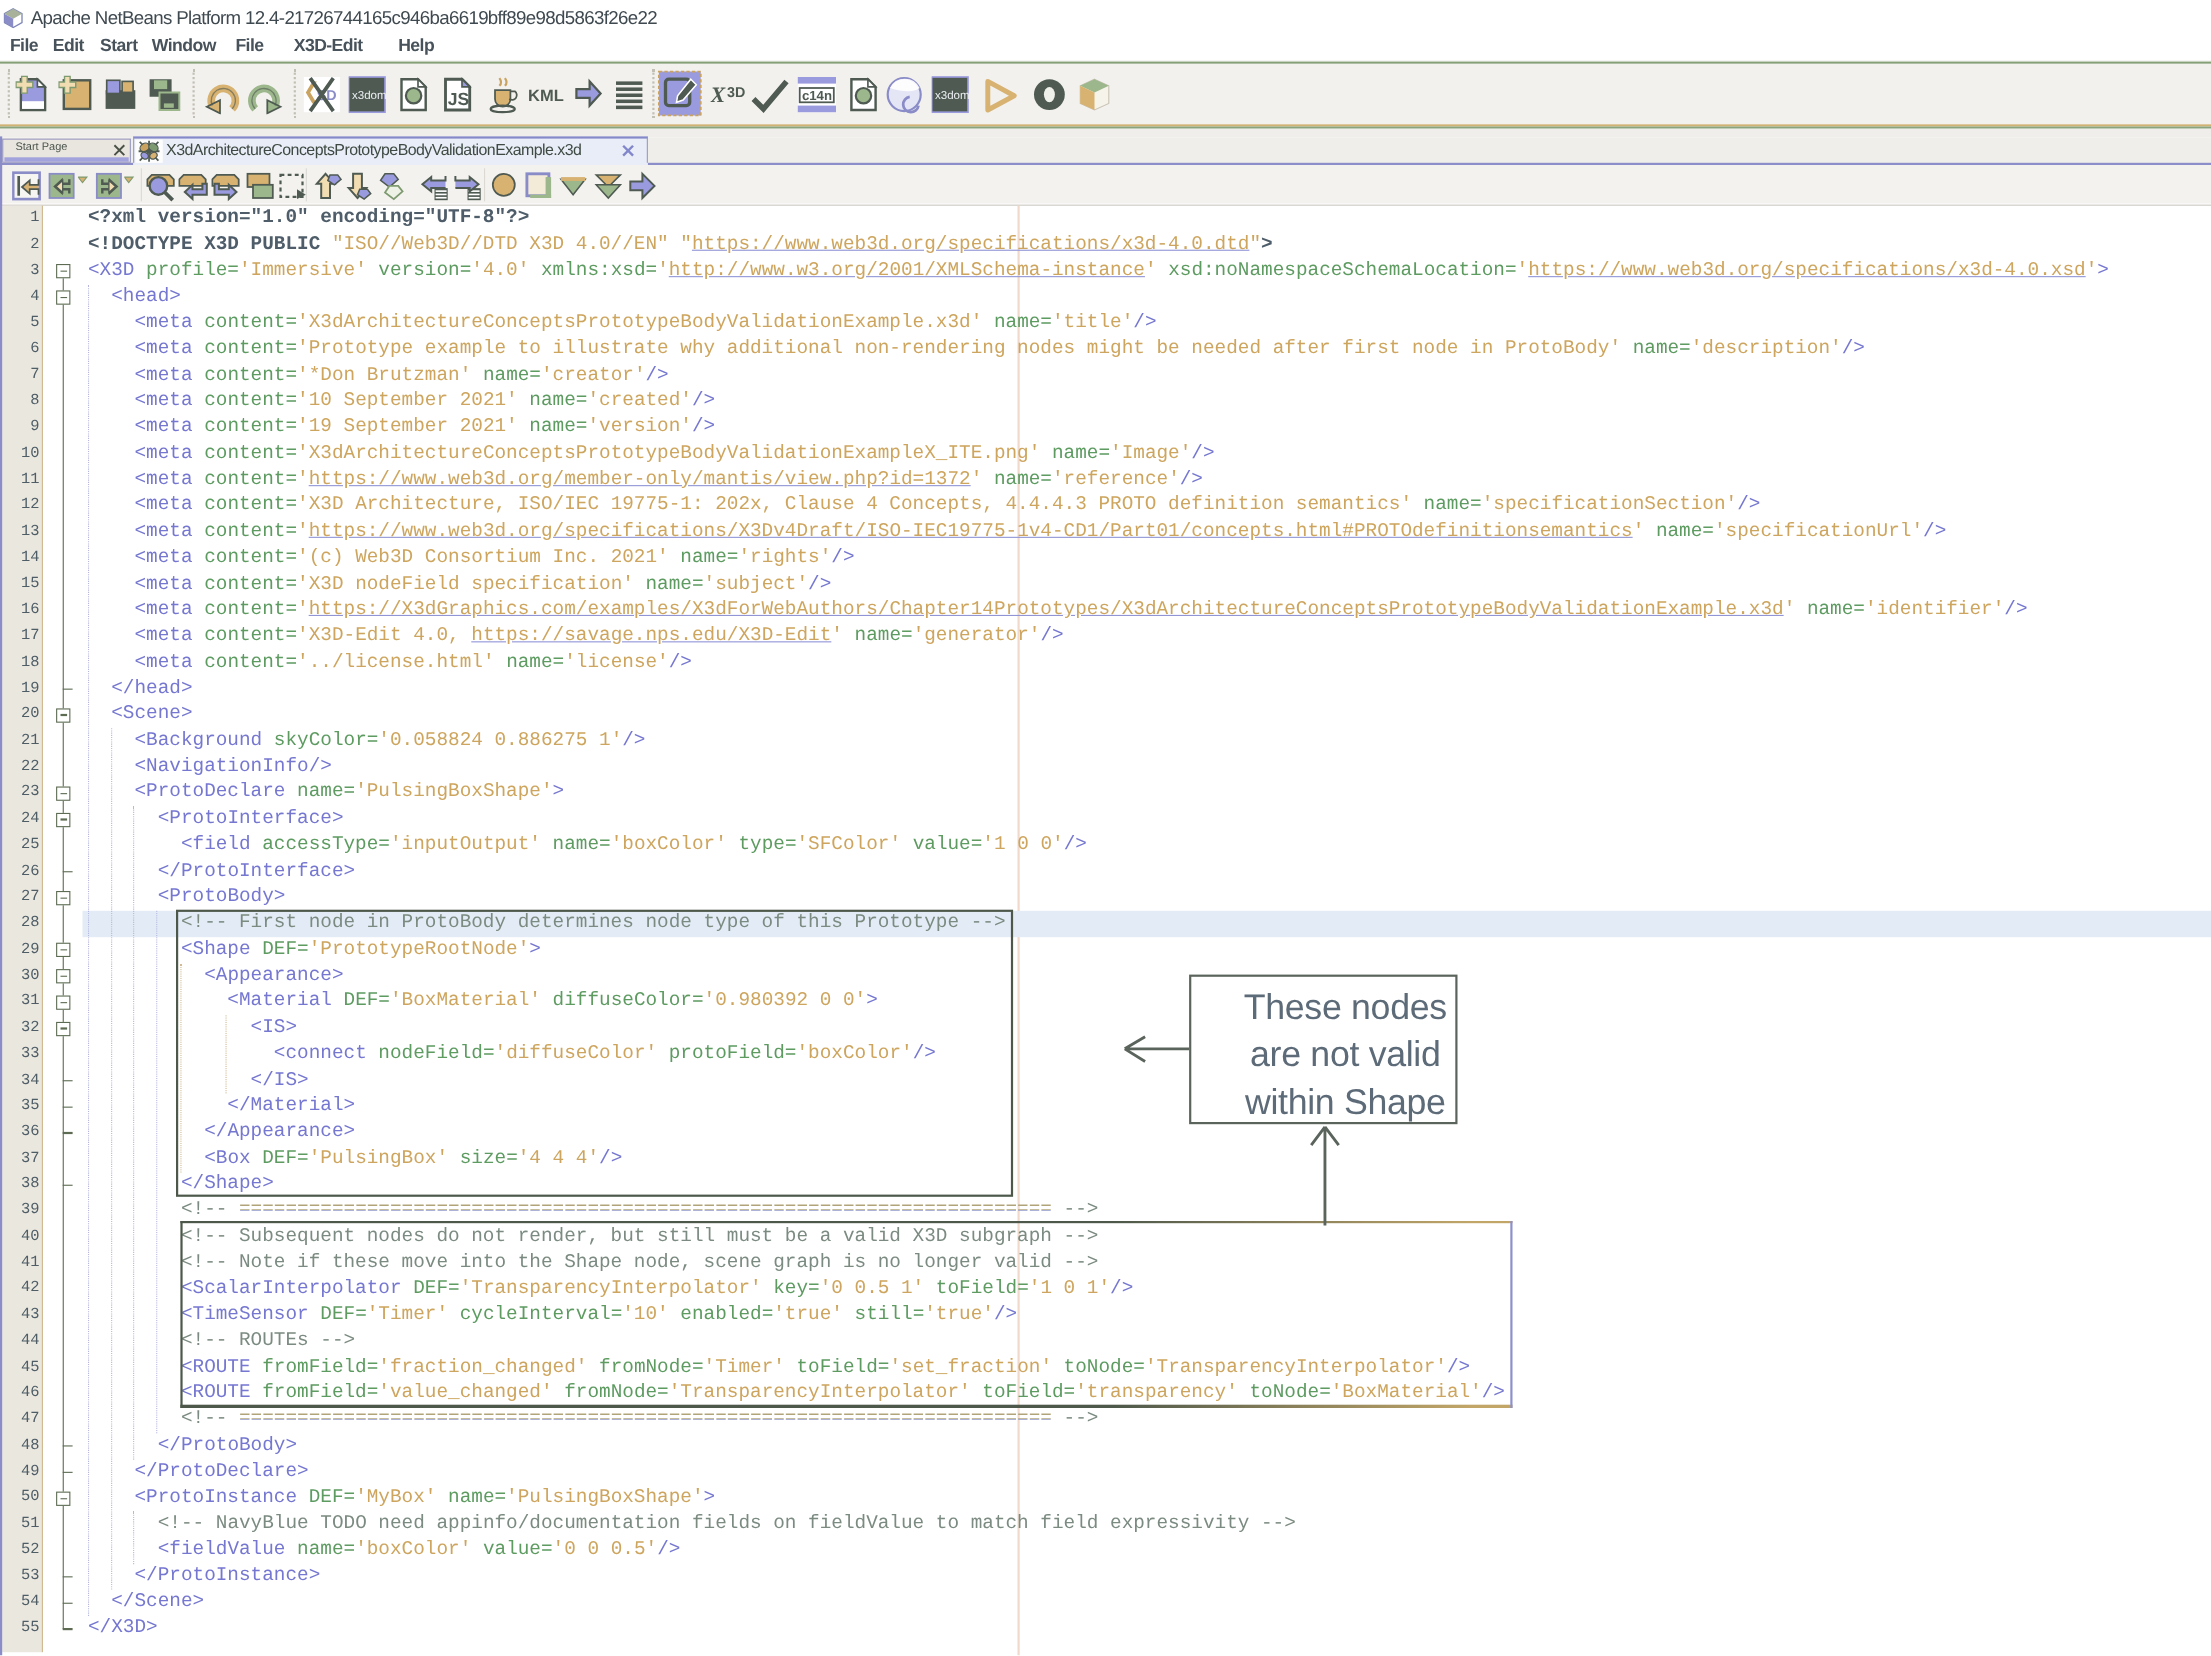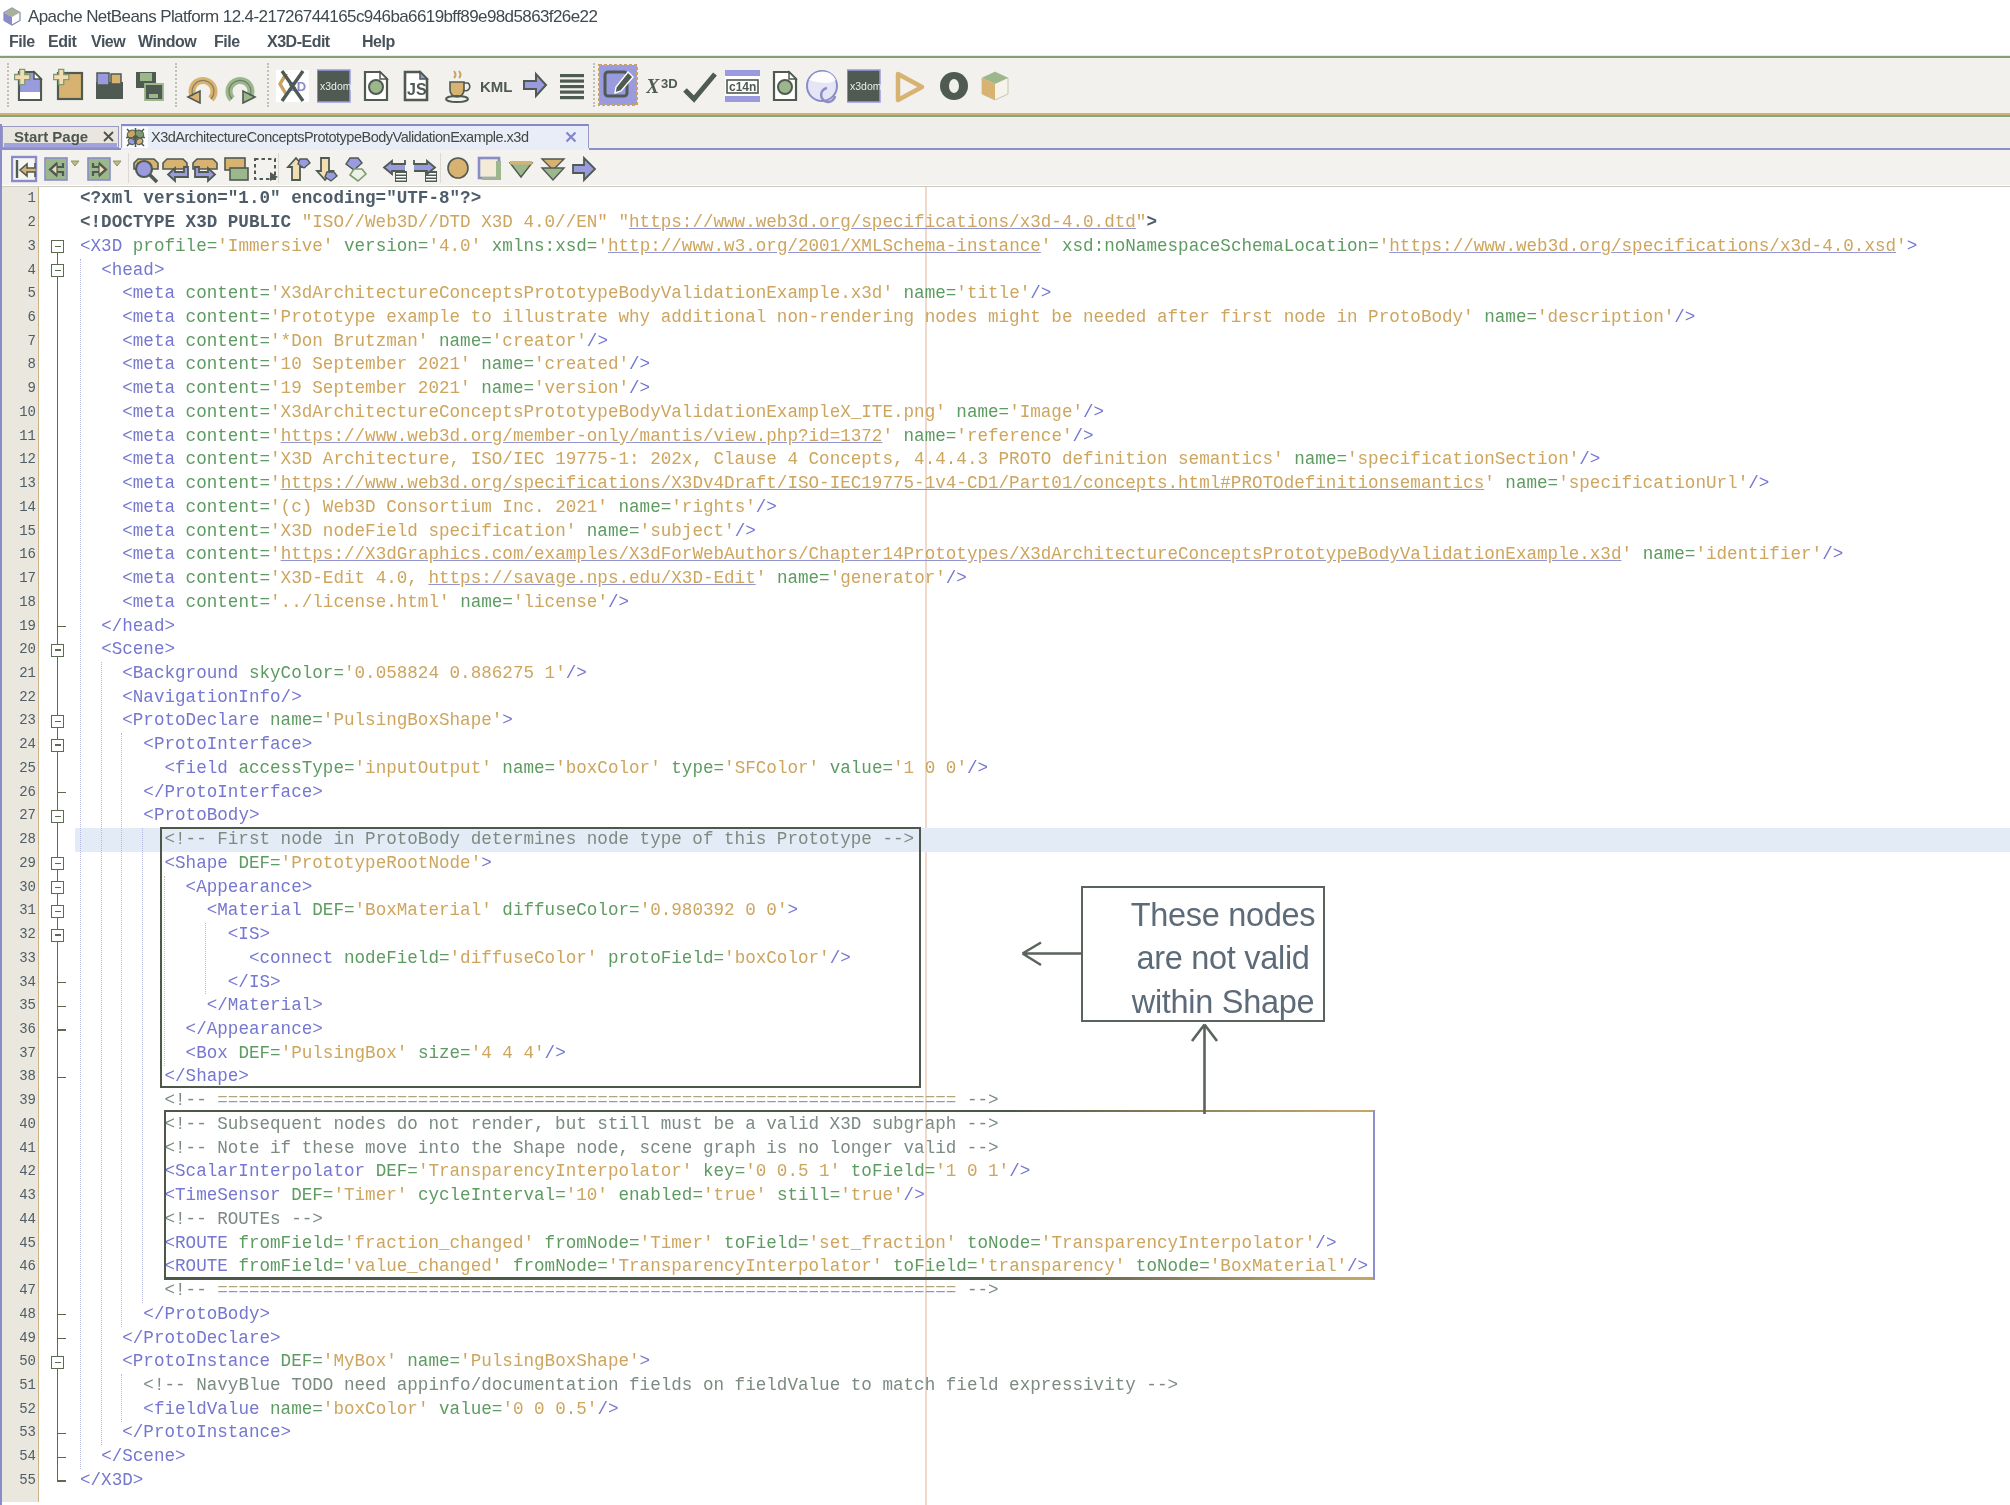--- a/index.html
+++ b/index.html
@@ -13,41 +13,41 @@
 <svg style="position:absolute;left:3px;top:7px" width="18" height="19" viewBox="0 0 18 19">
     <path d="M9 1 L17 5.5 17 13.5 9 18 1 13.5 1 5.5 Z" fill="#fff" stroke="#7e86b8" stroke-width="1.2"></path>
     <path d="M1 5.5 L9 10 17 5.5 9 1 Z" fill="#a8b29a"></path>
     <path d="M9 10 V18 L1 13.5 1 5.5 Z" fill="#8a8cc8"></path>
   </svg>
 <div style="position:absolute;left:28px;top:7px;font-size:17px;letter-spacing:-0.6px;color:#3f4950">Apache NetBeans Platform 12.4-21726744165c946ba6619bff89e98d5863f26e22</div>
 
 <div style="position:absolute;top:33px;left:0;width:100%;height:22px;font-size:16px;font-weight:bold;color:#47525a;letter-spacing:-0.5px">
 <span style="position:absolute;left:9px">File</span>
 <span style="position:absolute;left:48px">Edit</span>
-<span style="position:absolute;left:91px">View</span>
+<span style="position:absolute;left:91px">Start</span>
 <span style="position:absolute;left:138px">Window</span>
 <span style="position:absolute;left:214px">File</span>
 <span style="position:absolute;left:267px">X3D-Edit</span>
 <span style="position:absolute;left:362px">Help</span>
 </div>
 
 <div style="position:absolute;left:0;top:54.5px;width:100%;height:1px;background:#ebebe8"></div>
 
 <div style="position:absolute;left:0;top:56px;width:100%;height:1.6px;background:#84a077"></div>
 <div style="position:absolute;left:0;top:57.6px;width:100%;height:55.4px;background:#f2f1ee"></div>
 <div style="position:absolute;left:0;top:113px;width:100%;height:2.2px;background:#d0b275"></div>
 <div style="position:absolute;left:0;top:115.2px;width:100%;height:2px;background:#8aa47d"></div>
 <div style="position:absolute;left:0;top:117.2px;width:100%;height:7.8px;background:#efeeea"></div>
 
 <div style="position:absolute;left:0;top:125px;width:100%;height:25px;background:#efeeea"></div>
 <div style="position:absolute;left:0;top:148px;width:121px;height:2.2px;background:#8c8ec9"></div>
 <div style="position:absolute;left:589px;top:148px;width:1421px;height:2.2px;background:#8c8ec9"></div>
 <div style="position:absolute;left:2px;top:125.5px;width:117px;height:22.5px;background:#e9e6df;border:1px solid #9a99c2;box-sizing:border-box"></div>
 <div style="position:absolute;left:4px;top:142.5px;width:113px;height:4px;background:#a2a2dc"></div>
-<div style="position:absolute;left:14px;top:128px;font-size:15px;font-weight:bold;color:#4c564e">Start Page</div>
+<div style="position:absolute;left:14px;top:128px;font-size:10px;font-weight:normal;color:#4c564e">Start Page</div>
 <svg style="position:absolute;left:103px;top:131px" width="11" height="11">
     <path d="M1 1 L10 10 M10 1 L1 10" stroke="#4a5248" stroke-width="1.8"></path>
   </svg>
 <div style="position:absolute;left:121px;top:124px;width:468px;height:26px;background:#e9edf7;border-top:2.5px solid #8589c8;border-left:1.5px solid #9a99c2;border-right:1.5px solid #9a99c2;box-sizing:border-box"></div>
 <div style="position:absolute;left:122.5px;top:126.5px;width:25px;height:23px;background:#fdfdfd"></div>
 <svg style="position:absolute;left:125px;top:127px" width="21" height="21" viewBox="0 0 21 21">
     <g stroke="#4e5a52" stroke-width="1.1">
       <path d="M2 2 L19 19 M19 2 L2 19 M10.5 1 V20 M1 10.5 H20" stroke-width="1.6"></path>
       <ellipse cx="6.5" cy="7" rx="4.5" ry="3.5" fill="#c9a35f" transform="rotate(-35 6.5 7)"></ellipse>
       <ellipse cx="14.5" cy="7" rx="4.5" ry="3.5" fill="#7e9a70" transform="rotate(35 14.5 7)"></ellipse>

